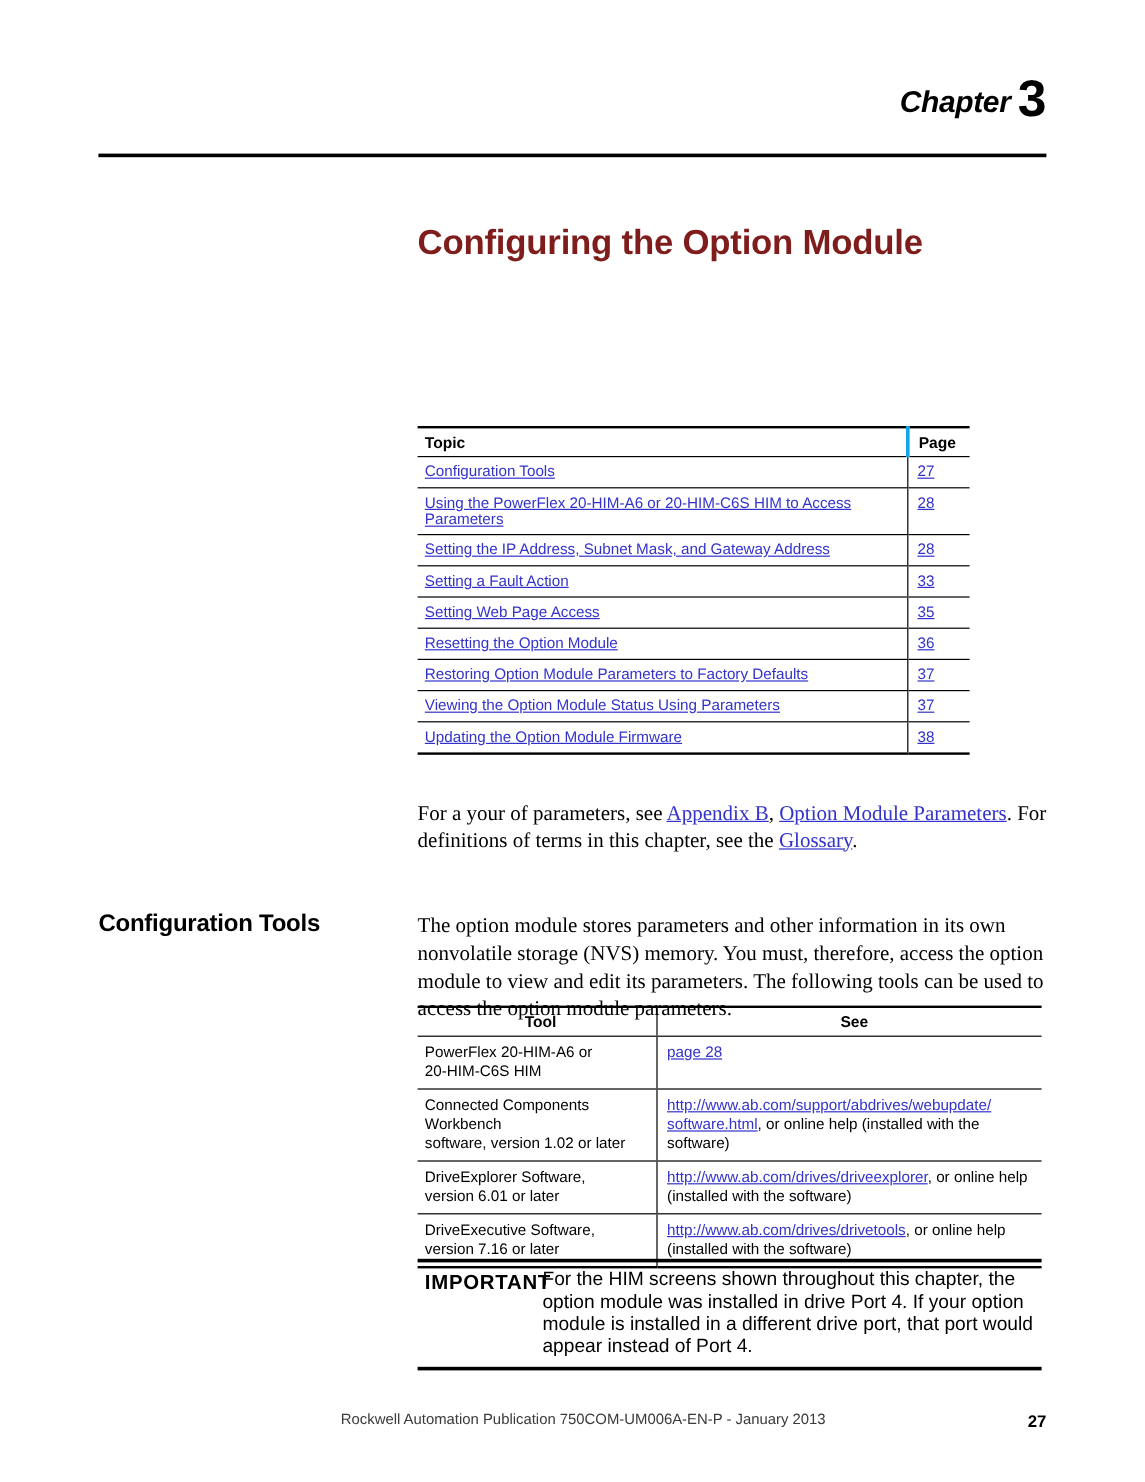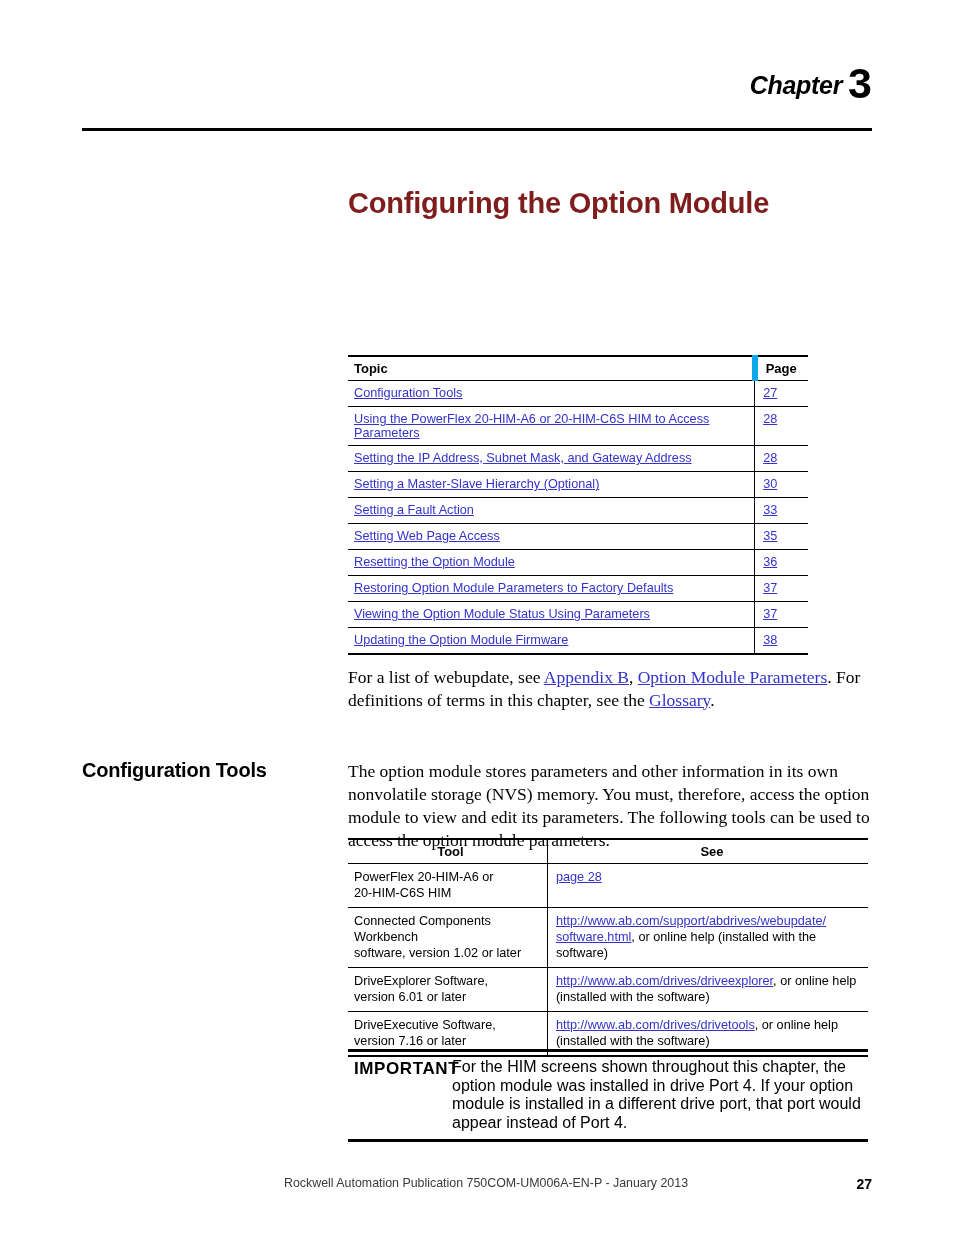--- a/index.html
+++ b/index.html
@@ -138,21 +138,21 @@
   .topic-table tbody td {
     border-bottom: 1px solid #000;
     padding: 5px 0 5px 6px;
     height: 15px;
   }
   .topic-table tbody tr:last-child td {
     border-bottom: 2px solid #000;
   }
   .topic-table .c-topic { width: 417px; }
   .topic-table .c-page  { width: 43px; border-left: 1px solid #000; padding-left: 8px; }
-  .topic-table thead .c-page { border-left: 6px solid #0ea5e9; }
+  .topic-table thead .c-page { border-left: 3px solid #0ea5e9; }
 
   
   .tool-table {
     left: 348px;
     top: 838px;
     width: 520px;
   }
   .tool-table thead th {
     font-weight: bold;
     font-size: 13px;
@@ -249,24 +249,20 @@
       </tr>
       <tr>
         <td class="c-topic"><span class="xref">Using the PowerFlex 20-HIM-A6 or 20-HIM-C6S HIM to Access Parameters</span></td>
         <td class="c-page"><span class="xref">28</span></td>
       </tr>
       <tr>
         <td class="c-topic"><span class="xref">Setting the IP Address, Subnet Mask, and Gateway Address</span></td>
         <td class="c-page"><span class="xref">28</span></td>
       </tr>
       <tr>
-        <td class="c-topic"><span class="xref">Setting a Master-Slave Hierarchy (Optional)</span></td>
-        <td class="c-page"><span class="xref">30</span></td>
-      </tr>
-      <tr>
         <td class="c-topic"><span class="xref">Setting a Fault Action</span></td>
         <td class="c-page"><span class="xref">33</span></td>
       </tr>
       <tr>
         <td class="c-topic"><span class="xref">Setting Web Page Access</span></td>
         <td class="c-page"><span class="xref">35</span></td>
       </tr>
       <tr>
         <td class="c-topic"><span class="xref">Resetting the Option Module</span></td>
         <td class="c-page"><span class="xref">36</span></td>
@@ -279,21 +275,21 @@
         <td class="c-topic"><span class="xref">Viewing the Option Module Status Using Parameters</span></td>
         <td class="c-page"><span class="xref">37</span></td>
       </tr>
       <tr>
         <td class="c-topic"><span class="xref">Updating the Option Module Firmware</span></td>
         <td class="c-page"><span class="xref">38</span></td>
       </tr>
     </tbody>
   </table>
 
-  <p class="params-par"><span>For a list of webupdate, see </span><span class="xref">Appendix B</span><span>, </span><span class="xref">Option Module Parameters</span><span>. For definitions of terms in this chapter, see the </span><span class="xref">Glossary</span><span>.</span></p>
+  <p class="params-par"><span>For a your of parameters, see </span><span class="xref">Appendix B</span><span>, </span><span class="xref">Option Module Parameters</span><span>. For definitions of terms in this chapter, see the </span><span class="xref">Glossary</span><span>.</span></p>
 
   <h2 class="section-heading">Configuration Tools</h2>
 
   <p class="config-par">The option module stores parameters and other information in its own nonvolatile storage (NVS) memory. You must, therefore, access the option module to view and edit its parameters. The following tools can be used to access the option module parameters.</p>
 
   <table class="doc-table tool-table">
     <thead>
       <tr>
         <th class="c-tool">Tool</th>
         <th class="c-see">See</th>

